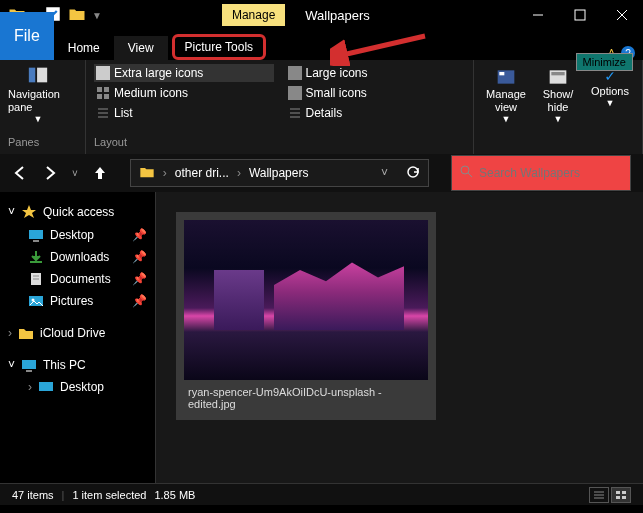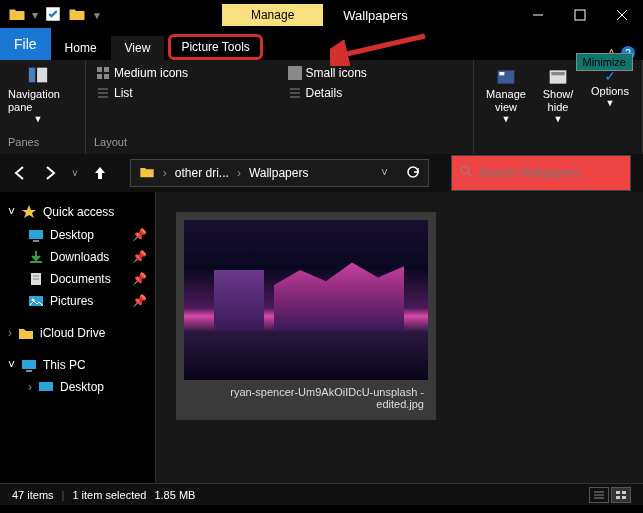--- a/index.html
+++ b/index.html
@@ -1,25 +1,25 @@
 <!DOCTYPE html>
 <html><head>
 <meta charset="utf-8">
 <style>
 *{margin:0;padding:0;box-sizing:border-box;font-family:"Segoe UI",Tahoma,sans-serif}
 body{background:#000;color:#fff;font-size:12px;width:643px;height:513px;overflow:hidden;position:relative}
 .titlebar{height:30px;background:#000;display:flex;align-items:center}
 .qat{display:flex;align-items:center;gap:6px;padding-left:8px}
 .qat svg{width:18px;height:18px}
-.manage{background:#f7e07d;color:#000;padding:4px 29px;margin-left:120px;font-size:12px}
+.manage{background:#f7e07d;color:#000;padding:4px 10px;margin-left:120px;font-size:12px}
 .title{margin-left:20px;font-size:13px}
 .wbtns{margin-left:auto;display:flex}
 .wbtn{width:42px;height:30px;display:flex;align-items:center;justify-content:center}
 .tabbar{height:30px;background:#000;display:flex;align-items:flex-end;position:relative}
-.ftab{background:#1976d2;color:#fff;padding:8px 14px;font-size:14px}
+.ftab{background:#1976d2;color:#fff;padding:15px 14px;font-size:16px}
 .tab{padding:5px 14px;color:#fff;font-size:12px}
 .tab.active{background:#181818}
 .ptools{border:3px solid #d32f2f;border-radius:6px;padding:3px 10px;margin-left:4px;font-size:12px}
 .tooltip{position:absolute;right:10px;top:53px;background:#0f766e;color:#000;padding:2px 6px;font-size:11px;border:1px solid #888;z-index:10}
 .arrow{position:absolute;left:330px;top:32px;z-index:9}
 .collapse{margin-left:auto;display:flex;gap:6px;padding-right:8px}
 .ribbon{background:#181818;display:flex;height:94px}
 .rgroup{border-right:1px solid #333;padding:4px 8px;display:flex;flex-direction:column;justify-content:space-between}
 .rgroup-label{text-align:left;color:#999;font-size:11px;padding:2px 0}
 .navpane-btn{display:flex;flex-direction:column;align-items:center;width:60px}
@@ -40,21 +40,21 @@
 .sidebar{width:155px;background:#000;padding:8px 0;overflow:hidden}
 .tree-item{display:flex;align-items:center;padding:4px 8px;gap:6px;font-size:12px}
 .tree-item.child{padding-left:28px}
 .tree-item svg{flex-shrink:0}
 .tree-item .pin{margin-left:auto;color:#666}
 .content{flex:1;background:#181818;padding:20px;border-left:1px solid #333}
 .thumb{width:260px;background:#3a3a3a;padding:8px}
 .thumb-img{width:244px;height:160px;background:linear-gradient(180deg,#1a1030 0%,#0a0820 30%,#4a1a5a 55%,#d946a8 60%,#2a1840 70%,#0a0618 100%);position:relative;overflow:hidden}
 .thumb-img::before{content:"";position:absolute;left:30px;top:50px;width:50px;height:60px;background:linear-gradient(180deg,#6a3a8a,#3a1a5a)}
 .thumb-img::after{content:"";position:absolute;left:90px;top:35px;width:130px;height:75px;background:linear-gradient(180deg,#d946a8 0%,#8a2a7a 50%,#3a1a5a 100%);clip-path:polygon(0 40%,20% 20%,40% 35%,60% 10%,80% 30%,100% 15%,100% 100%,0 100%)}
-.thumb-label{text-align:right;font-size:11px;padding:6px 4px 2px;color:#ddd}
+.thumb-label{text-align:left;font-size:11px;padding:6px 4px 2px;color:#ddd}
 .status{height:22px;background:#111;border-top:1px solid #333;display:flex;align-items:center;padding:0 12px;font-size:11px;gap:8px}
 .status .sep{color:#555}
 .status .vbtns{margin-left:auto;display:flex;gap:2px}
 .status .vbtns div{width:20px;height:16px;border:1px solid #555;display:flex;align-items:center;justify-content:center}
 </style>
 </head>
 <body>
 
 <div class="titlebar">
   <div class="qat">
@@ -121,20 +121,32 @@
           <rect x="2" y="4" width="7" height="16" fill="#4a7cbf"></rect>
           <rect x="11" y="4" width="11" height="16" fill="#ddd"></rect>
         </svg>
       <span style="font-size:11px;line-height:1.2">Navigation pane</span>
       <span style="font-size:9px">▼</span>
     </div>
     <div class="rgroup-label">Panes</div>
   </div>
   <div class="rgroup" style="flex:1">
     <div class="layout-grid">
+      <div class="layout-item sel">
+          <svg viewBox="0 0 14 14">
+            <rect width="14" height="14" fill="#ccc"></rect>
+          </svg>
+          <span>Extra large icons</span>
+        </div>
+      <div class="layout-item">
+          <svg viewBox="0 0 14 14">
+            <rect width="14" height="14" fill="#888"></rect>
+          </svg>
+          <span>Large icons</span>
+        </div>
       <div class="layout-item">
           <svg viewBox="0 0 14 14">
             <rect x="1" y="1" width="5" height="5" fill="#888"></rect>
             <rect x="8" y="1" width="5" height="5" fill="#888"></rect>
             <rect x="1" y="8" width="5" height="5" fill="#888"></rect>
             <rect x="8" y="8" width="5" height="5" fill="#888"></rect>
           </svg>
           <span>Medium icons</span>
         </div>
       <div class="layout-item">

